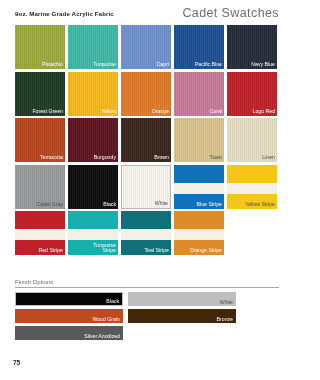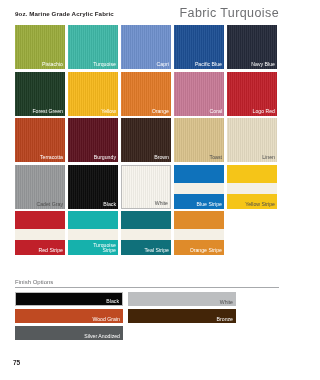--- a/index.html
+++ b/index.html
@@ -96,21 +96,21 @@
     font-size:6.5px;font-weight:bold;color:#231f20;
   }
 </style>
 </head>
 <body>
 
 <div class="page">
 
   <div class="header">
     <div class="hdr-left">9oz. Marine Grade Acrylic Fabric</div>
-    <div class="hdr-right">Fabric Turquoise</div>
+    <div class="hdr-right">Cadet Swatches</div>
   </div>
 
   <div class="grid">
       <div class="row">
         <div class="sw dark" style="background: rgb(154, 171, 60);">
           <div class="tex"></div>
           <div class="lbl">Pistachio</div>
         </div>
         <div class="sw dark" style="background: rgb(63, 183, 166);">
           <div class="tex"></div>

